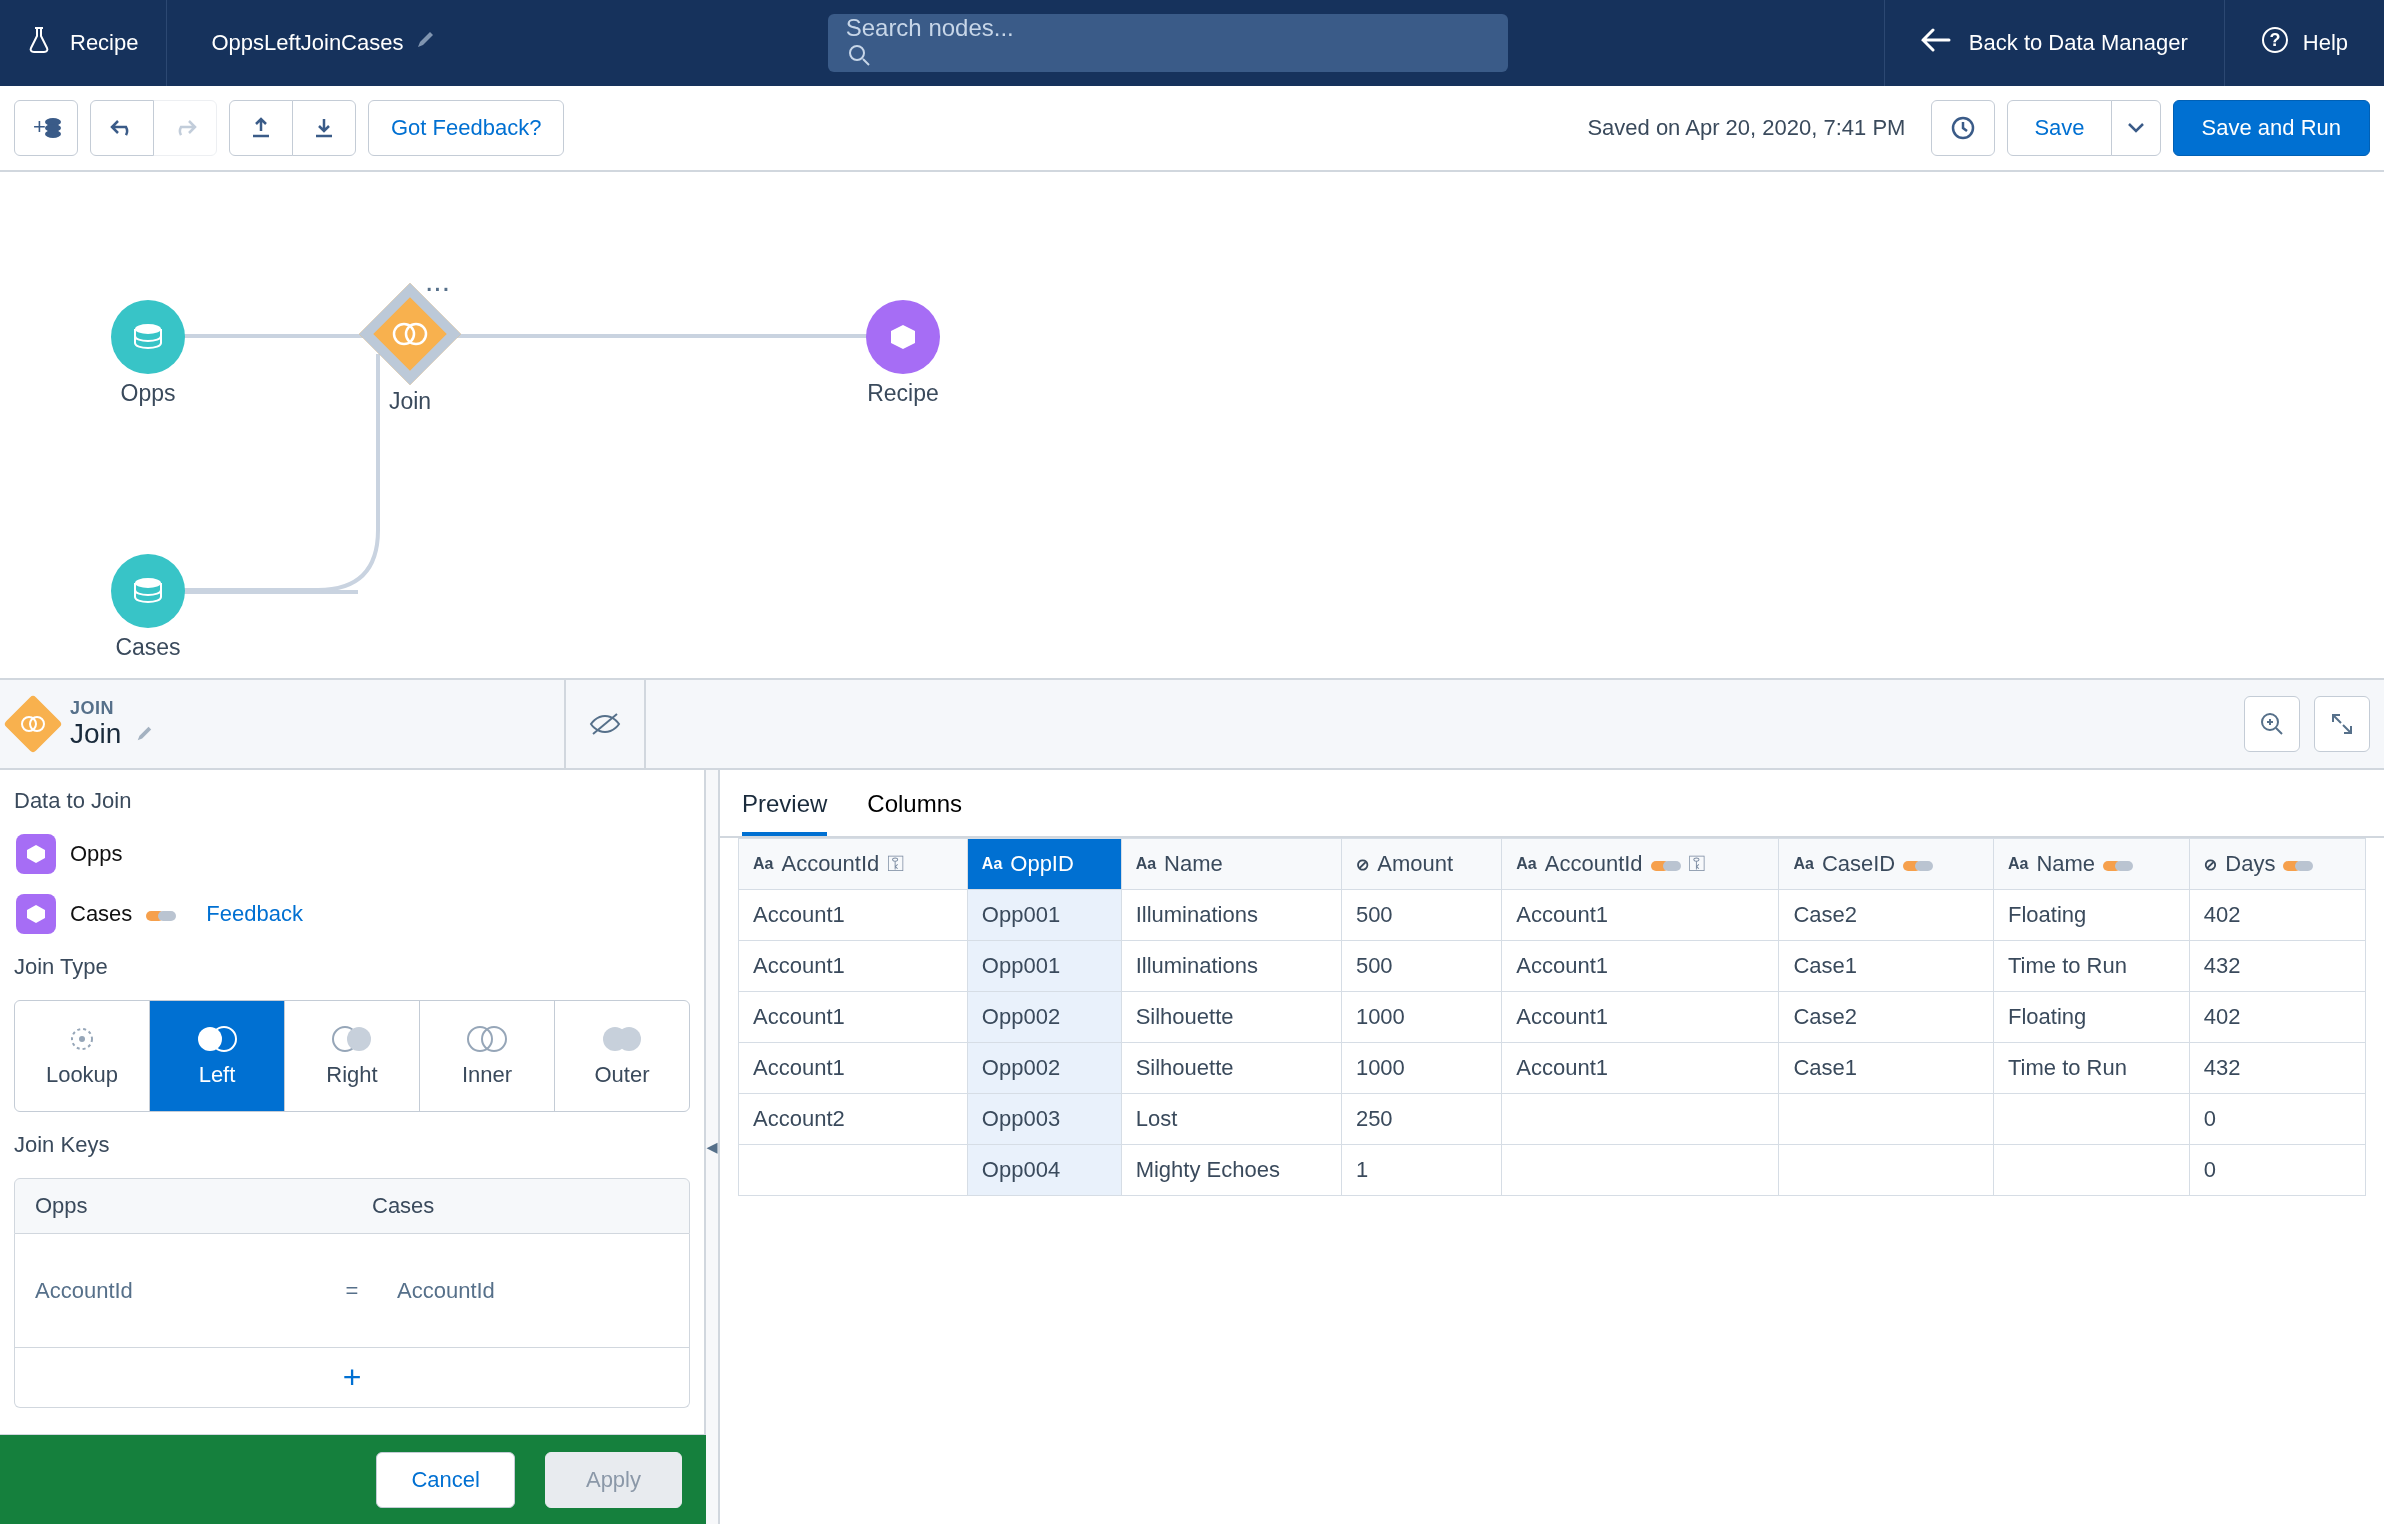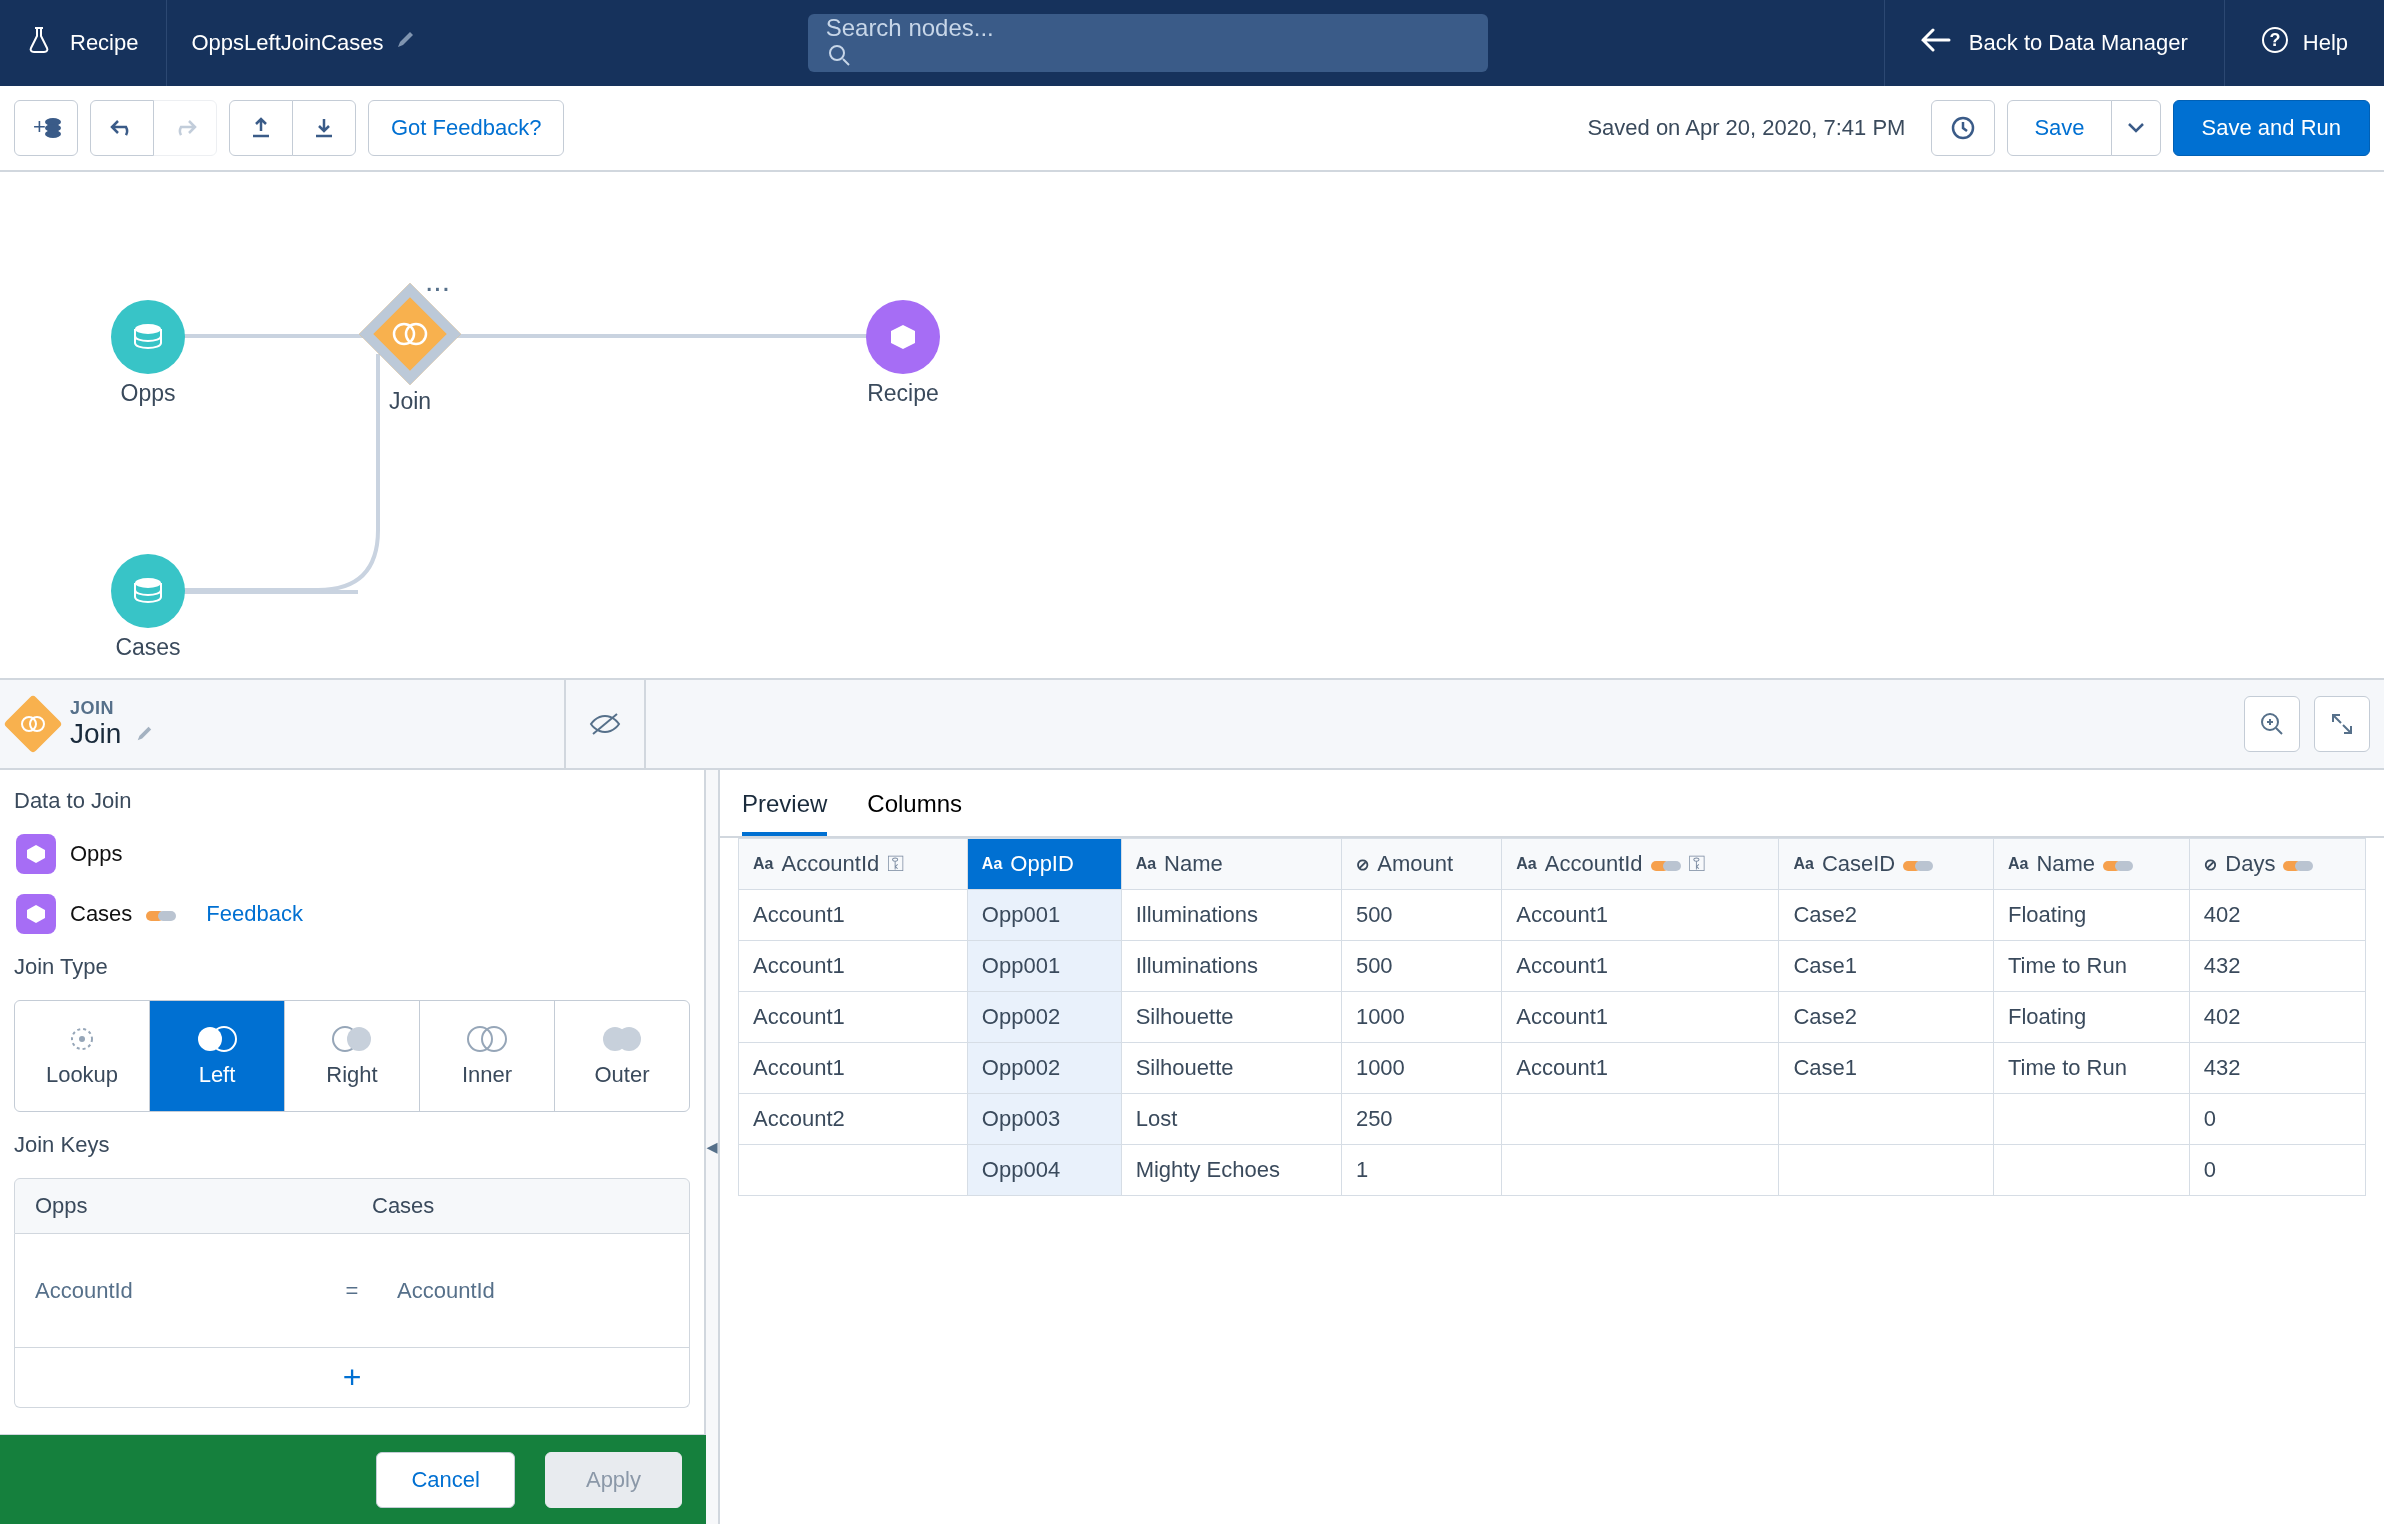--- a/index.html
+++ b/index.html
@@ -3,21 +3,21 @@
 <meta charset="utf-8">
 <style>
 * { box-sizing: border-box; margin: 0; padding: 0; }
 html, body { width: 2384px; height: 1524px; font-family: -apple-system, BlinkMacSystemFont, "Segoe UI", Arial, sans-serif; font-size: 22px; color: #111; }
 body { display: flex; flex-direction: column; }
 
 
 .top-nav { height: 86px; background: #16325c; display: flex; align-items: center; color: #fff; }
 .top-nav .slot { height: 100%; display: flex; align-items: center; }
 .slot.recipe { padding: 0 28px; border-right: 1px solid #2c4872; gap: 20px; }
-.slot.title { padding: 0 24px; gap: 12px; }
+.slot.title { padding: 0 44px; gap: 12px; }
 .top-nav .flex-spacer { flex: 1; }
 .search-box { width: 680px; height: 58px; background: #3a5b88; border-radius: 6px; display: flex; align-items: flex-start; padding: 0 18px; color: #c7d6e8; flex-direction: column; }
 .search-box input { flex: 1; background: transparent; border: none; color: #e0e9f3; font-size: 24px; outline: none; }
 .search-box input::placeholder { color: #c7d6e8; }
 .slot.back { padding: 4px 36px; border-left: 1px solid #2c4872; gap: 18px; cursor: pointer; margin-left: 28px; }
 .slot.help { padding: 0 36px; border-left: 1px solid #2c4872; gap: 14px; cursor: pointer; }
 
 
 .toolbar { height: 86px; border-bottom: 2px solid #d1d7de; display: flex; align-items: center; padding: 0 14px; gap: 12px; background: #fff; }
 .toolbar .btn-group { display: flex; }

